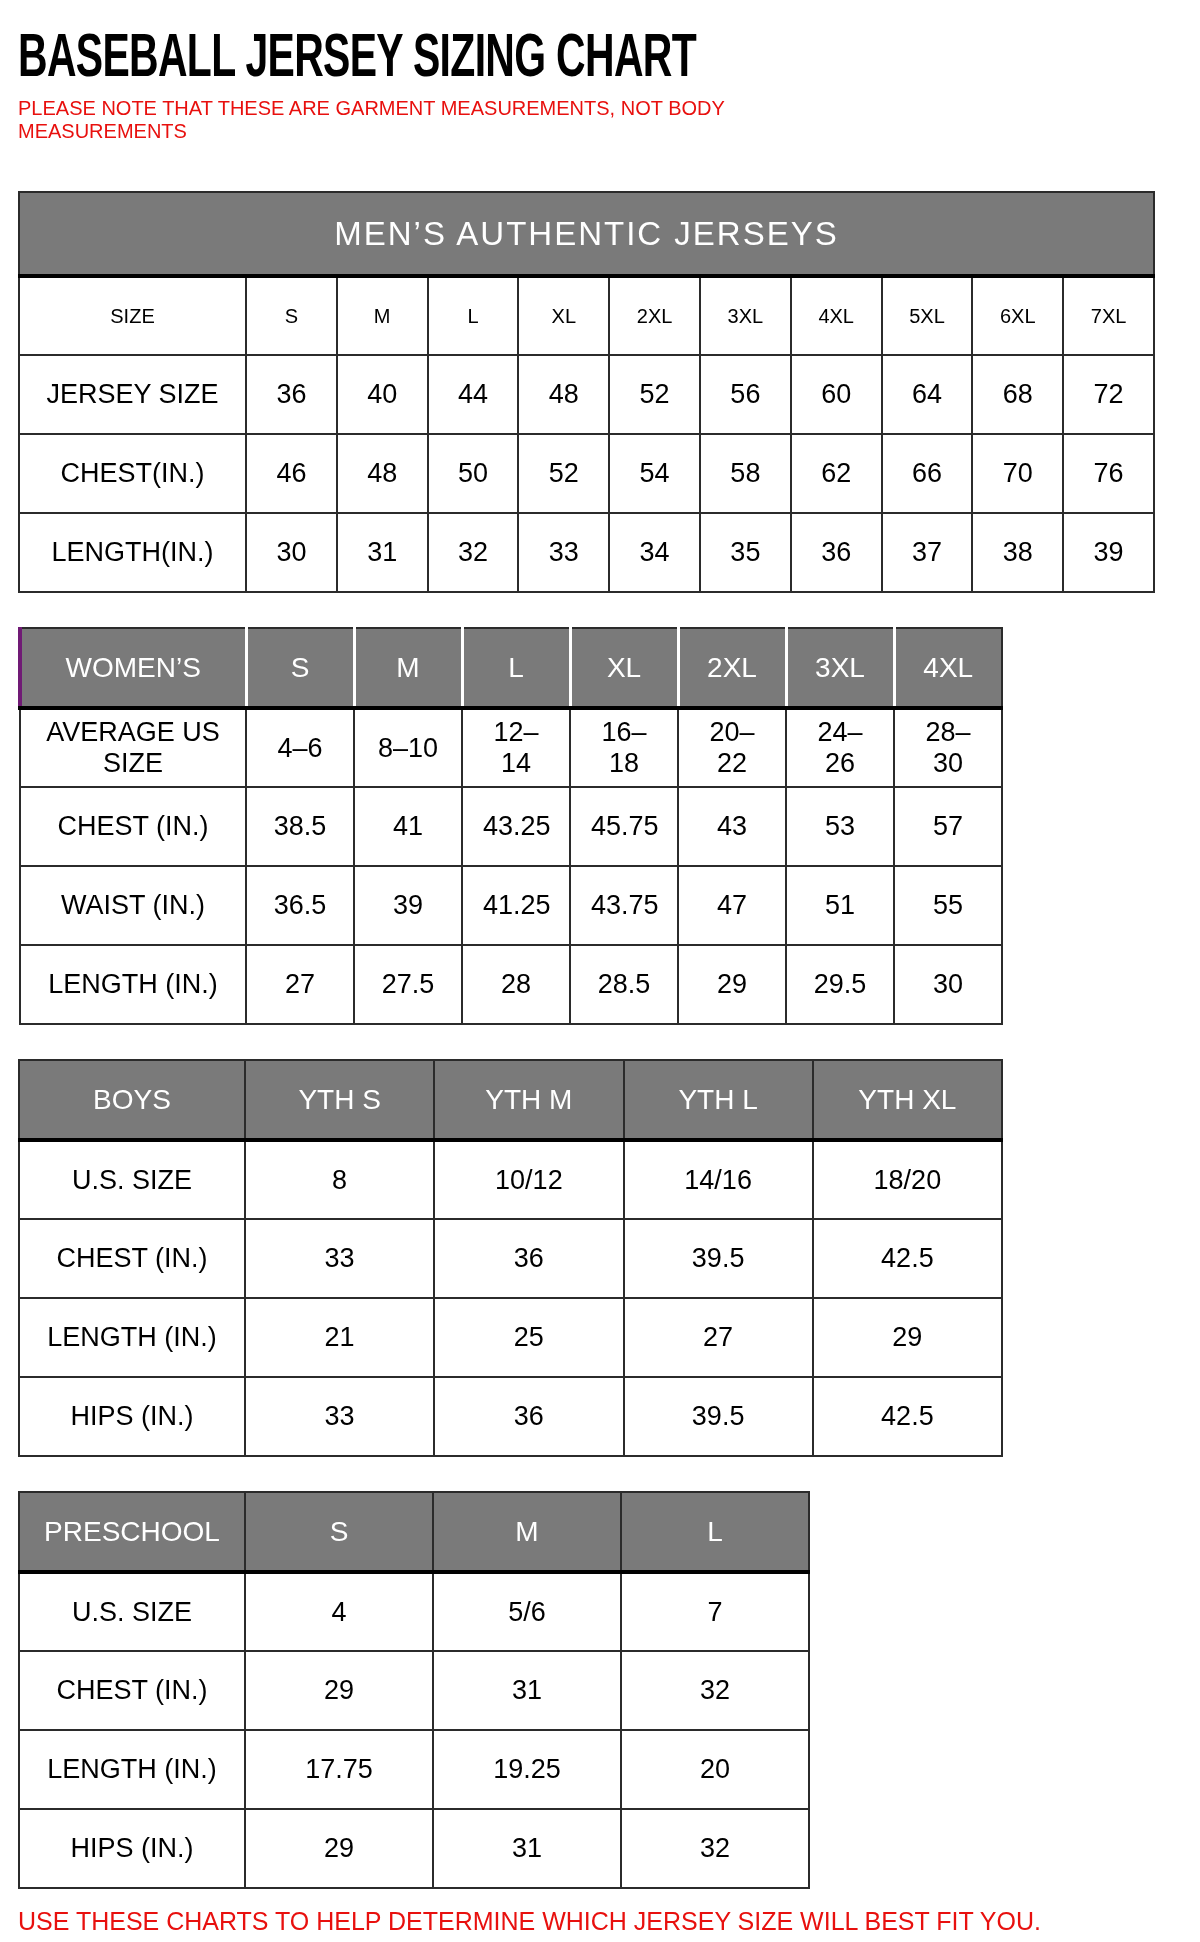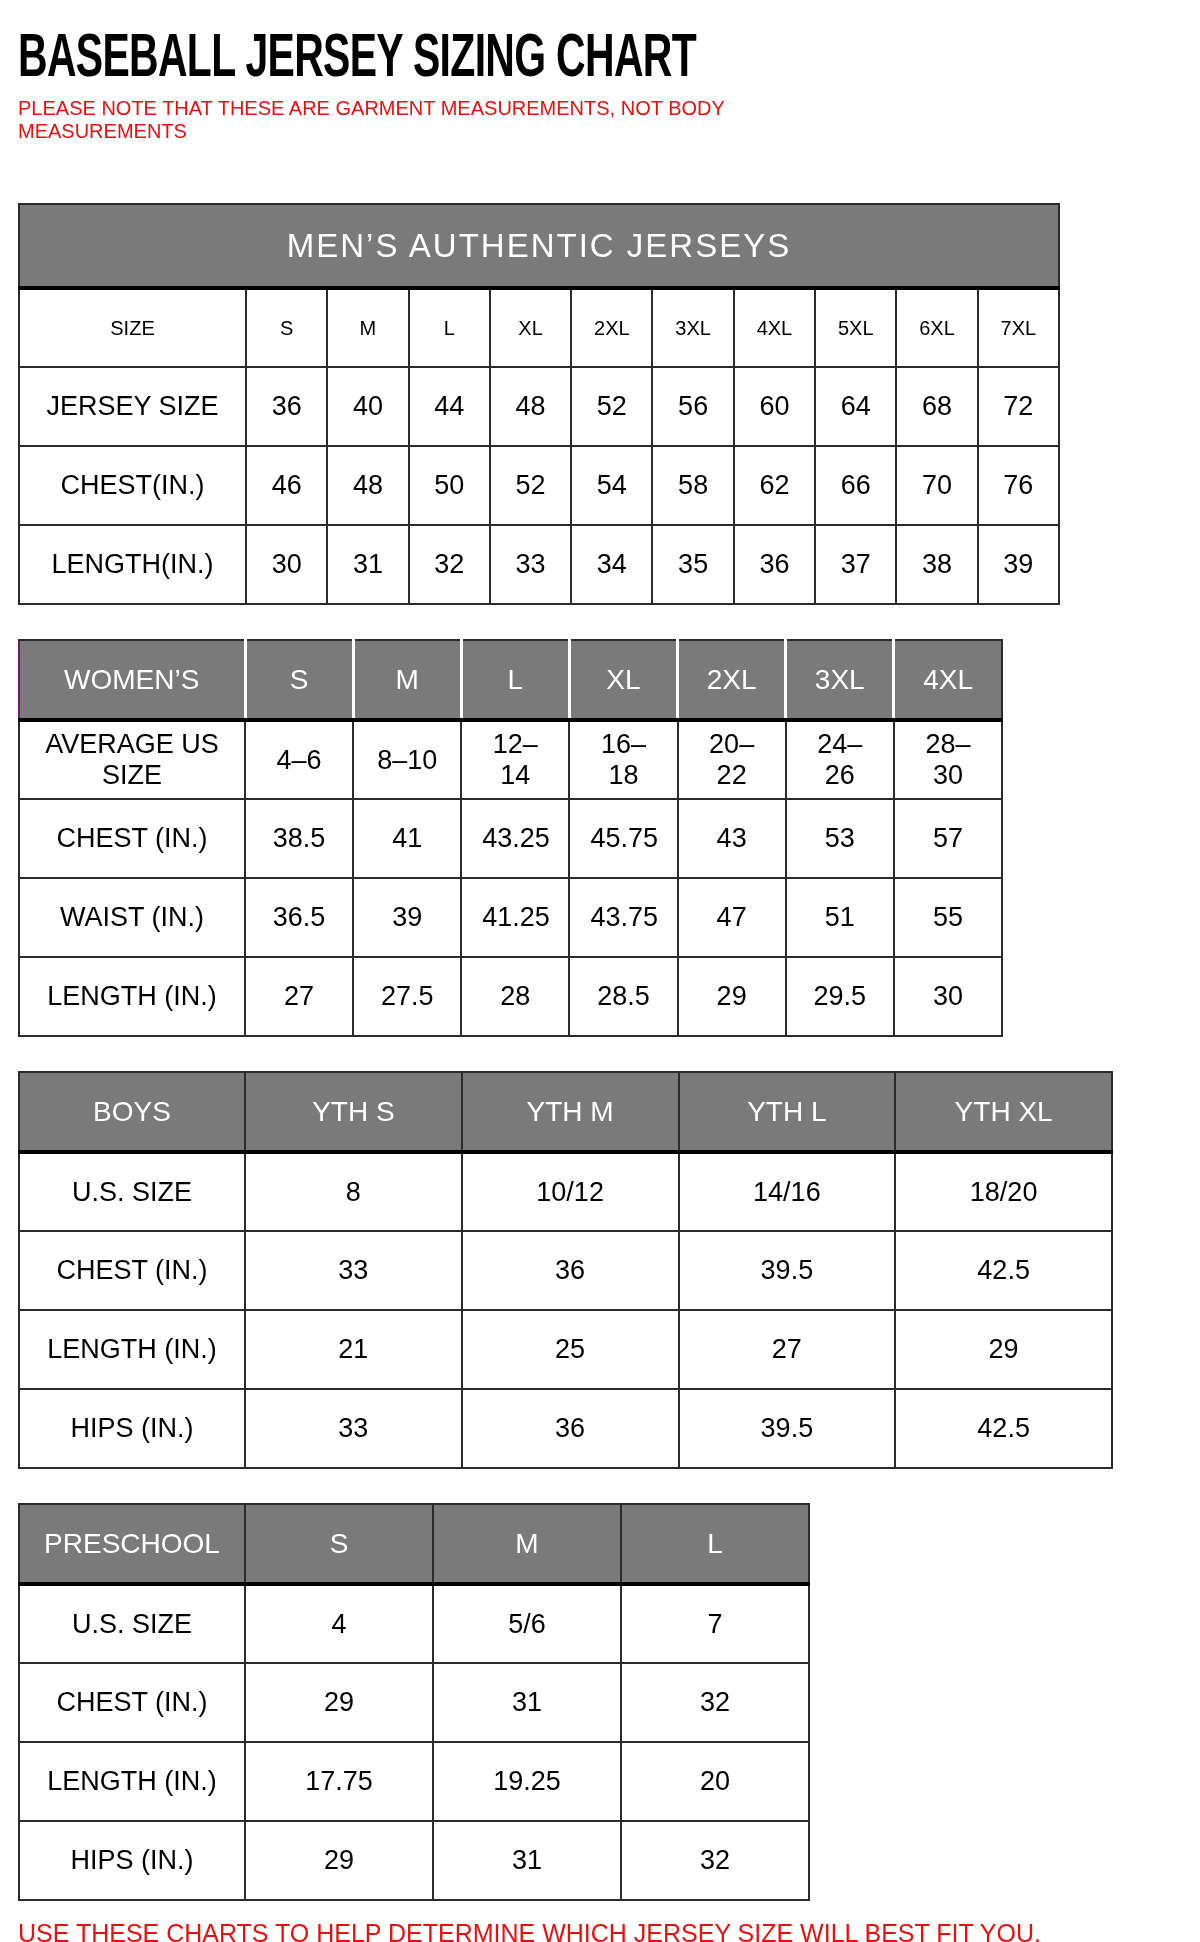--- a/index.html
+++ b/index.html
@@ -35,23 +35,23 @@
   .footer {
     margin-top: 18px;
     font-size: 25px;
     color: var(--accent-red, #e8100e);
   }
   table.size-table {
     border-collapse: collapse;
     table-layout: fixed;
     margin-top: 34px;
   }
-  table.size-table.mens { width: 1042px; margin-top: 60px; }
+  table.size-table.mens { width: 1137px; margin-top: 48px; }
   table.size-table.womens { width: 985px; }
-  table.size-table.boys { width: 1095px; }
+  table.size-table.boys { width: 985px; }
   table.size-table.preschool { width: 792px; }
 
   table.size-table td {
     border: 2px solid #2b2b2b;
     text-align: center;
     vertical-align: middle;
     font-size: 27px;
     height: 79px;
     padding: 0 20px;
     line-height: 1.15;
@@ -72,21 +72,21 @@
     color: #ffffff;
     font-size: 28px;
     height: 80px;
     border-bottom: 4px solid #000000;
   }
   
   table.size-table.womens tr.gray-head td {
     border-left: 3px solid #ffffff;
     border-right: 3px solid #ffffff;
   }
-  table.size-table.womens tr.gray-head td:first-child { border-left: 2px solid #701a75; }
+  table.size-table.womens tr.gray-head td:first-child { border-left: 4px solid #701a75; }
   table.size-table.womens tr.gray-head td:last-child { border-right: 2px solid #2b2b2b; }
 
   table.size-table tr.plain-head td {
     font-size: 20px;
   }
 </style>
 </head>
 <body>
 
 <div class="page">

